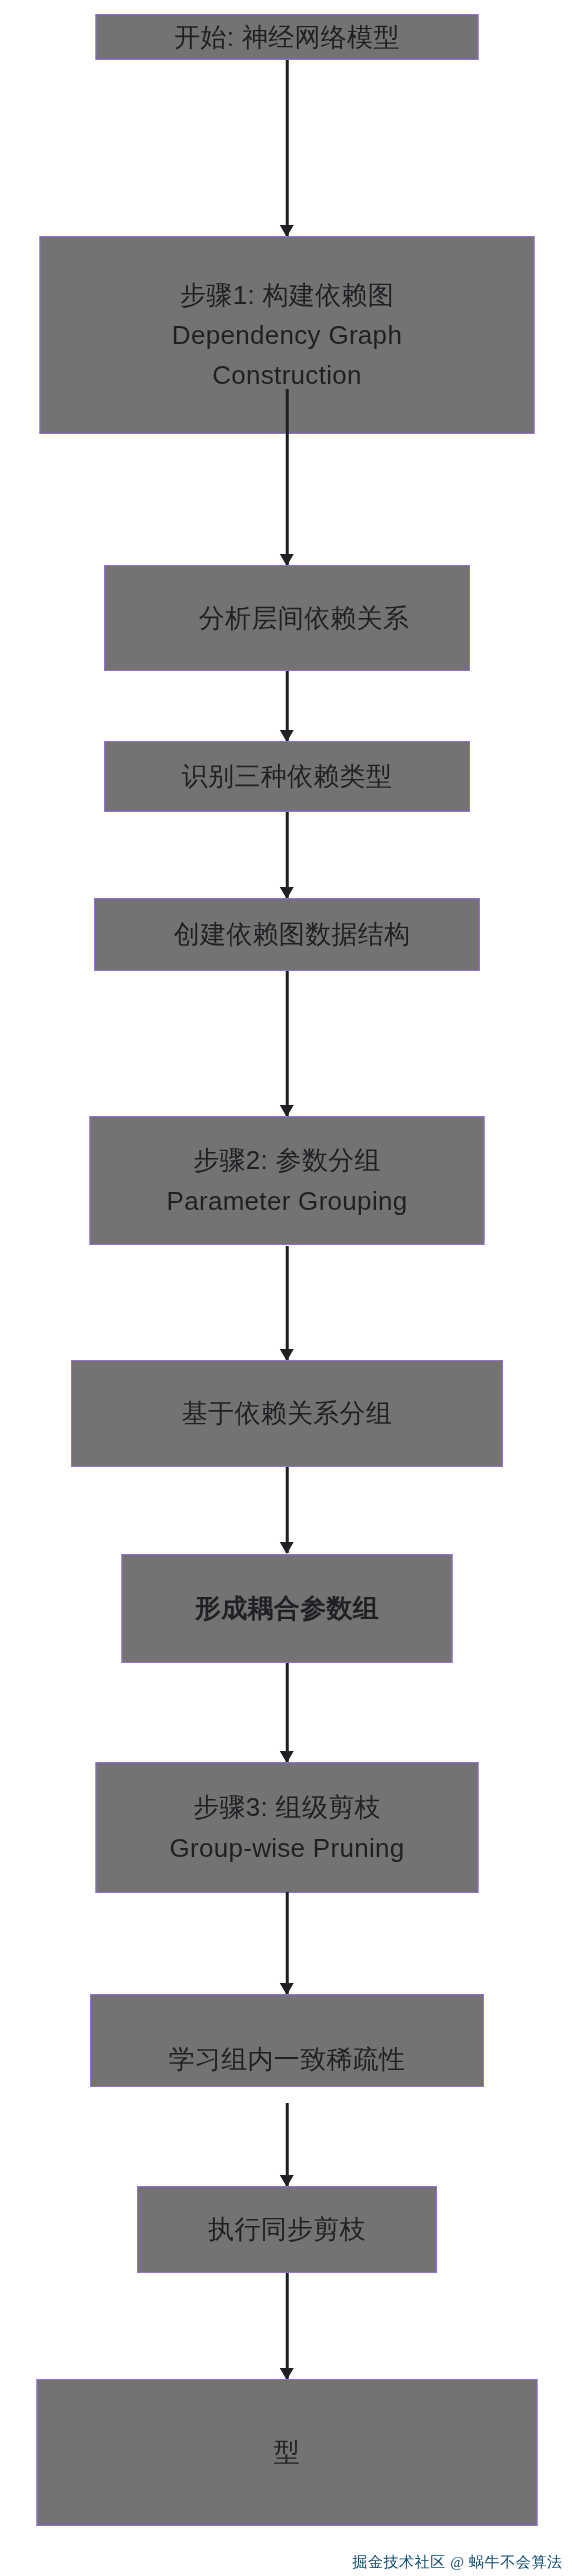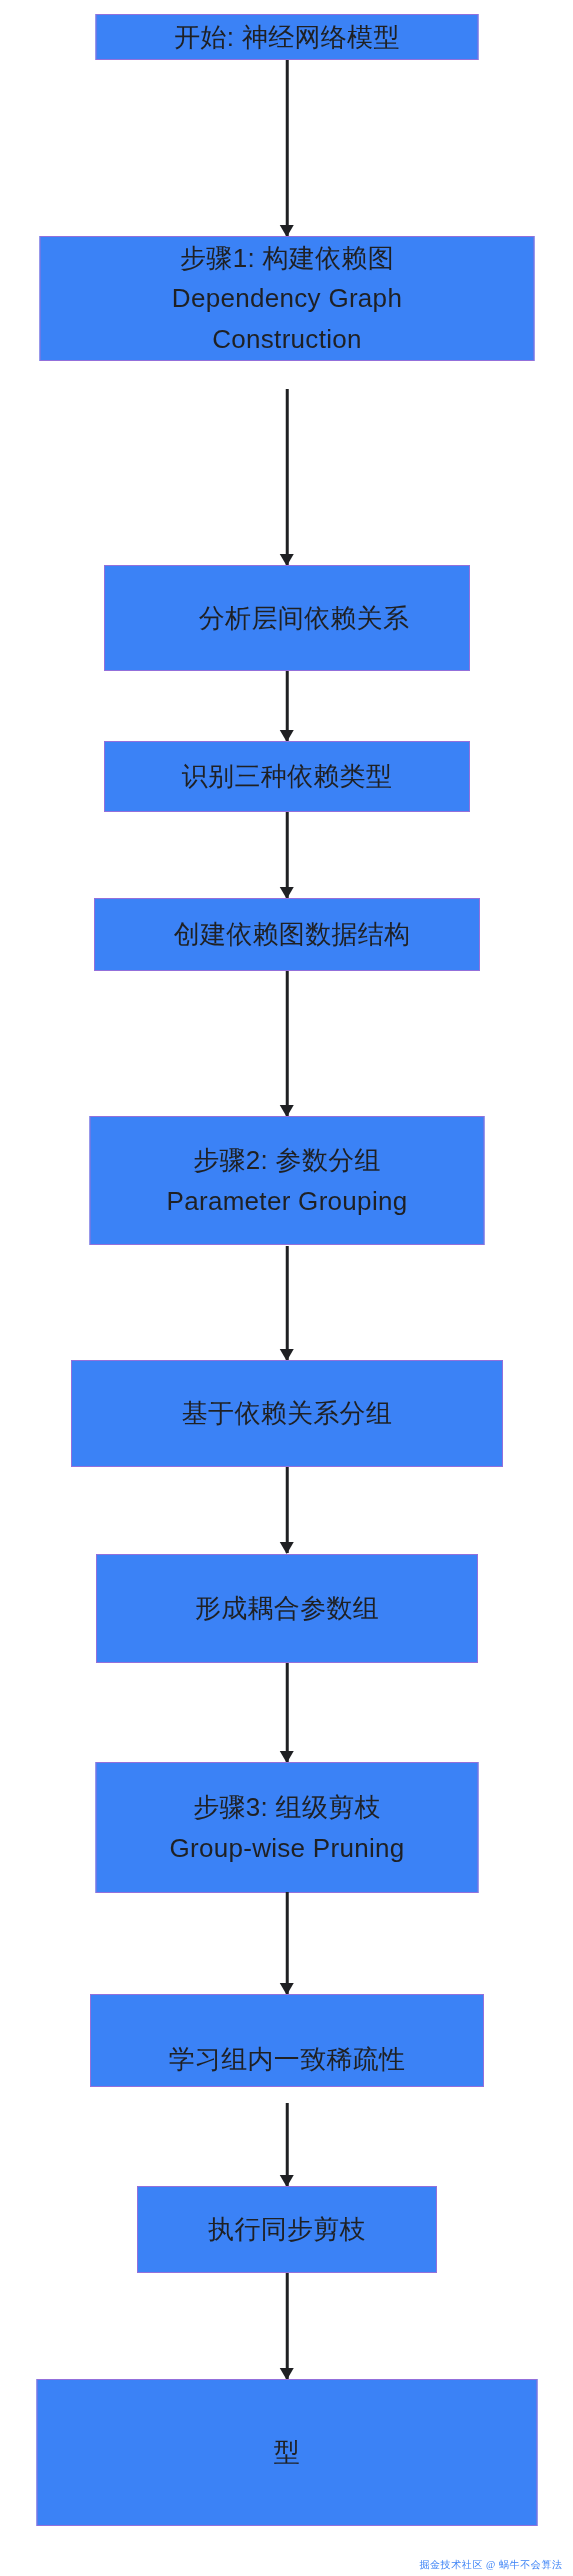--- a/index.html
+++ b/index.html
@@ -21,21 +21,21 @@
     left: 0;
     top: 0;
     width: 574px;
     height: 2576px;
     display: flex;
     flex-direction: column;
     align-items: center;
   }
 
   .node {
-    background: #3b82f6;
+    background: #737373;
     border: 1.9px solid #9370db;
     color: #1f2023;
     display: flex;
     flex-direction: column;
     align-items: center;
     justify-content: center;
     text-align: center;
     font-size: 26px;
     line-height: 1.55;
     letter-spacing: 0.3px;
@@ -44,27 +44,27 @@
     position: absolute;
     left: 50%;
     transform: translateX(-50%);
   }
 
   .node .line { display: block; white-space: nowrap; }
   .node.wrap .line { white-space: normal; }
 
   
   .n0 { top: 14px;   width: 383px; height: 46px;  }
-  .n1 { top: 236px;  width: 495px; height: 125px; }
+  .n1 { top: 236px;  width: 495px; height: 198px; }
   .n2 { top: 565px;  width: 366px; height: 106px; padding-left: 44px; }
   .n3 { top: 741px; width: 366px; height: 71px; align-items: center; }
   .n4 { top: 898px; width: 386px; height: 73px; padding-left: 20px; }
   .n5 { top: 1116px; width: 395px; height: 129px; }
   .n6 { top: 1360px; width: 432px; height: 107px; }
-  .n7 { top: 1554px; width: 382px; height: 109px; }
+  .n7 { top: 1554px; width: 331px; height: 109px; font-weight: bold; }
   .n8 { top: 1762px; width: 383px; height: 131px; }
   .n9 { top: 1994px; width: 394px; height: 93px; justify-content: flex-end; }
   .n10 { top: 2186px; width: 300px; height: 87px; }
   .n11 { top: 2379px; width: 501px; height: 147px; }
 
   
   .edge {
     position: absolute;
     left: 50%;
     transform: translateX(-50%);
@@ -91,22 +91,22 @@
   .e6  { top: 1467px; height: 86px; }
   .e7  { top: 1663px; height: 99px; }
   .e8  { top: 1892px; height: 102px; }
   .e9  { top: 2103px; height: 83px; }
   .e10 { top: 2273px; height: 106px; }
 
   .watermark {
     position: absolute;
     right: 11.4px;
     bottom: 3.8px;
-    font-size: 10px;
-    color: #3b82f6;
+    font-size: 15px;
+    color: #0c4a6e;
     font-family: "Liberation Serif", "DejaVu Serif", serif;
     letter-spacing: 0.6px;
     white-space: nowrap;
   }
 </style>
 </head>
 <body>
 
 <div id="flowchart">
 

